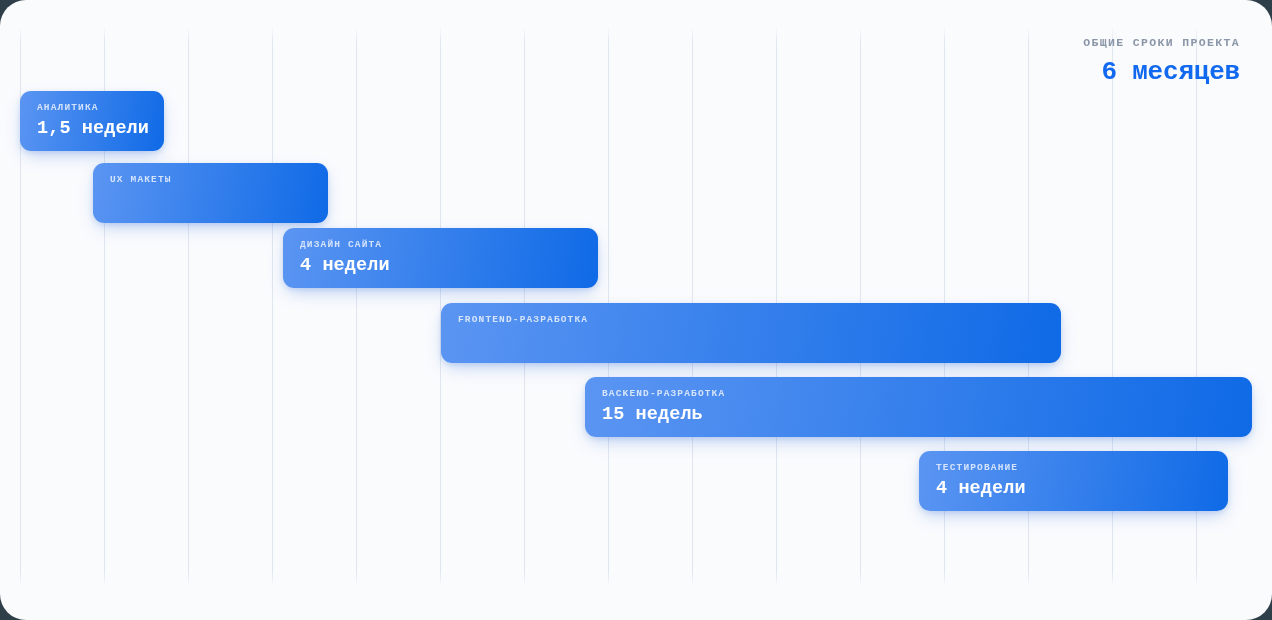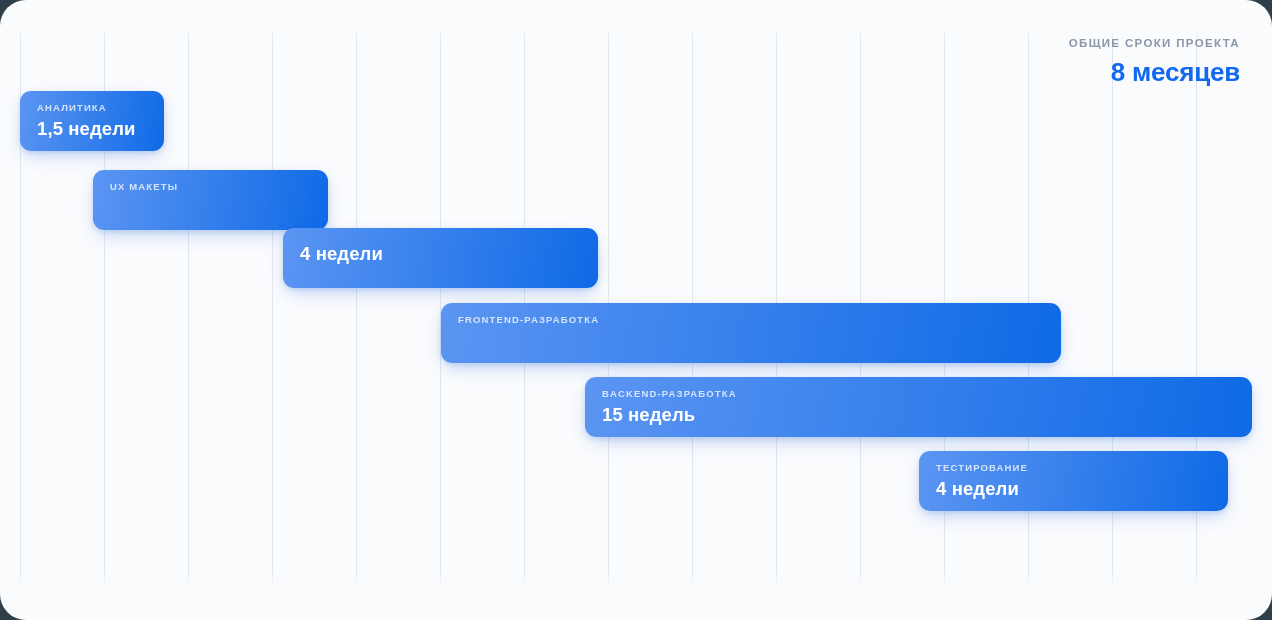--- a/index.html
+++ b/index.html
@@ -18,20 +18,21 @@
   
   #gantt-card {
     position: absolute;
     left: 0;
     top: 0;
     width: 1272px;
     height: 620px;
     background: #fafbfd;
     border-radius: 26px;
     overflow: hidden;
+    font-family: Liberation Mono, monospace;
   }
 
   
   #grid-layer {
     position: absolute;
     left: 0;
     top: 0;
     width: 1272px;
     height: 620px;
     pointer-events: none;
@@ -126,37 +127,38 @@
       <div class="grid-line" style="left: 776px;"></div>
       <div class="grid-line" style="left: 860px;"></div>
       <div class="grid-line" style="left: 944px;"></div>
       <div class="grid-line" style="left: 1028px;"></div>
       <div class="grid-line" style="left: 1112px;"></div>
       <div class="grid-line" style="left: 1196px;"></div>
     </div>
 
   <div id="summary">
     <div id="summary-label">ОБЩИЕ СРОКИ ПРОЕКТА</div>
-    <div id="summary-value">8 месяцев</div>
+    <div id="summary-value">6 месяцев</div>
   </div>
 
   <div id="bars-layer">
       <div class="bar" style="left: 20px; top: 79px; width: 144px; background: linear-gradient(100deg, rgb(91, 149, 242) 0%, rgb(15, 106, 230) 100%); margin-top: 12px;">
         <div class="bar-inner">
           <div class="bar-title">АНАЛИТИКА</div>
           <div class="bar-value">1,5 недели</div>
         </div>
       </div>
-      <div class="bar" style="left: 93px; top: 170px; width: 235px; background: linear-gradient(100deg, rgb(91, 149, 242) 0%, rgb(15, 106, 230) 100%);">
+      <div class="bar" style="left: 93px; top: 163px; width: 235px; background: linear-gradient(100deg, rgb(91, 149, 242) 0%, rgb(15, 106, 230) 100%);">
         <div class="bar-inner">
           <div class="bar-title">UX МАКЕТЫ</div>
         </div>
       </div>
       <div class="bar" style="left: 283px; top: 228px; width: 315px; background: linear-gradient(100deg, rgb(91, 149, 242) 0%, rgb(15, 106, 230) 100%);">
         <div class="bar-inner">
+          <div class="bar-title">ДИЗАЙН САЙТА</div>
           <div class="bar-value">4 недели</div>
         </div>
       </div>
       <div class="bar" style="left: 441px; top: 303px; width: 620px; background: linear-gradient(100deg, rgb(91, 149, 242) 0%, rgb(15, 106, 230) 100%);">
         <div class="bar-inner">
           <div class="bar-title">FRONTEND-РАЗРАБОТКА</div>
         </div>
       </div>
       <div class="bar" style="left: 585px; top: 377px; width: 667px; background: linear-gradient(100deg, rgb(91, 149, 242) 0%, rgb(15, 106, 230) 100%);">
         <div class="bar-inner">

